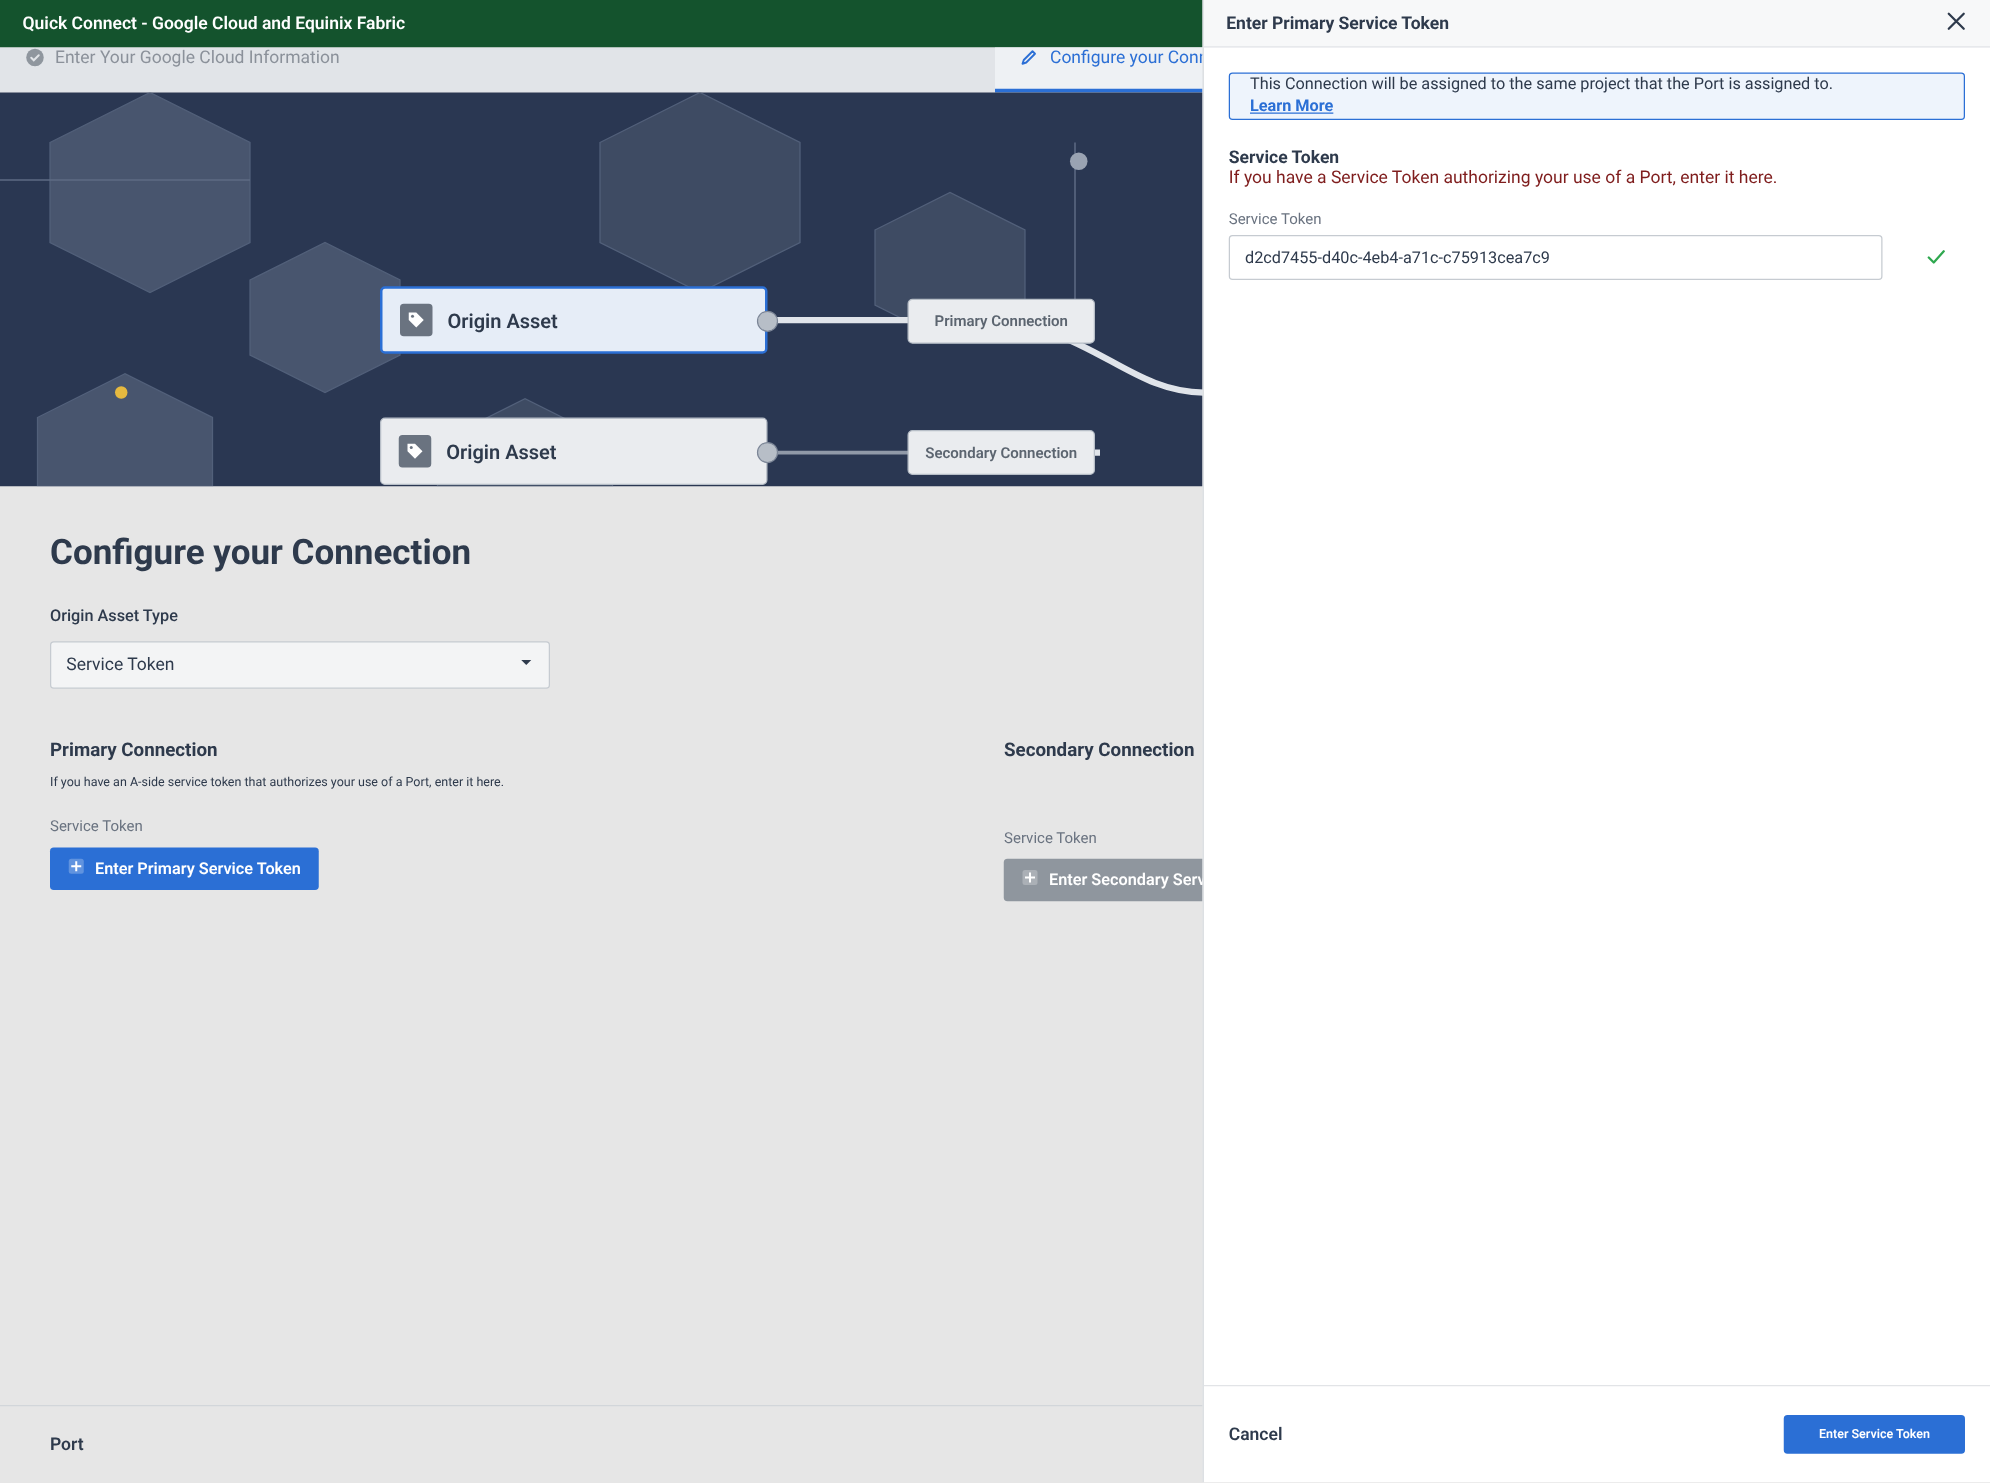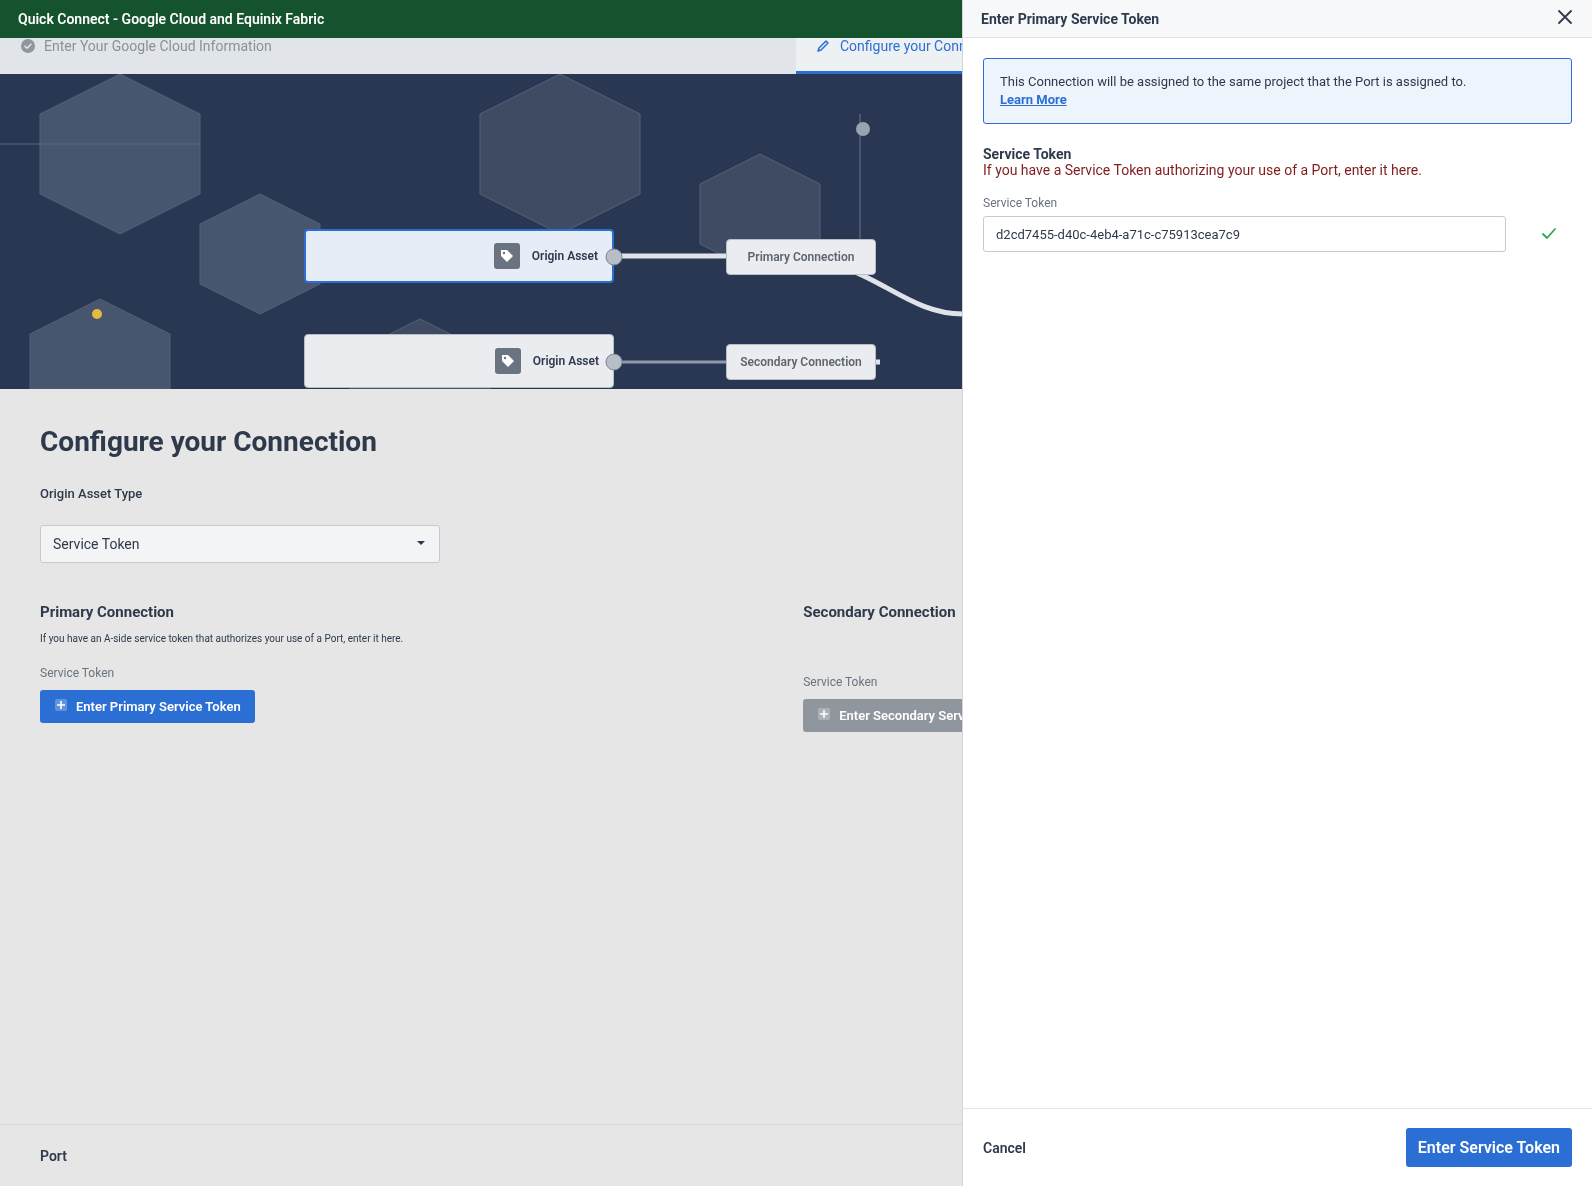--- a/index.html
+++ b/index.html
@@ -8,61 +8,61 @@
 .topbar { background: #14532d; color: #fff; height: 38px; display: flex; align-items: center; padding: 0 18px; font-size: 14px; font-weight: 600; }
 
 .steps { display: flex; height: 36px; background: #e1e4e8; }
 .step { flex: 1; display: flex; justify-content: flex-start; padding: 0 20px; font-size: 14px; color: #6a7380; gap: 8px; border-bottom: 3px solid transparent; }
 .step.done { color: #8b919a; }
 .step.active { color: #2b6fd5; border-bottom: 3px solid #2b6fd5; background: #eef1f4; }
 
 .hero { height: 315px; background: #2a3752; position: relative; overflow: hidden; }
 .hero svg { position: absolute; top: 0; left: 0; }
 
-.asset-box { position:absolute; background:#eaecef; border:1px solid #b7bec7; border-radius:4px; display:flex; align-items:center; gap:12px; padding:10px 14px; font-size:12px; color:#2e3a4c; font-weight:600; width:310px; height:54px;justify-content:flex-end; }
+.asset-box { position:absolute; background:#eaecef; border:1px solid #b7bec7; border-radius:4px; display:flex; align-items:center; gap:12px; padding:10px 14px; font-size:16px; color:#2e3a4c; font-weight:600; width:310px; height:54px; }
 .asset-box.selected { border:2px solid #2b6fd5; background:#e6edf7; }
 .asset-icon { width:26px; height:26px; background:#6a7380; border-radius:3px; display:flex; align-items:center; justify-content:center; }
 .asset-icon svg { position:static; }
 
 .conn-box { position:absolute; background:#eaecef; border:1px solid #b7bec7; border-radius:4px; font-size:12px; font-weight:600; color:#5c6570; display:flex; align-items:center; justify-content:center; width:150px; height:36px; }
 
 .content { padding: 28px 40px 60px 40px; }
 .stepnum { font-size: 36px; font-weight: 700; color:#2b6fd5; display:inline-block; }
 .steptotal { font-size: 16px; color:#6a7380; font-weight:500; }
 .pagetitle { font-size: 28px; font-weight:700; color:#2e3a4c; margin-top:8px; }
 
-.fieldlabel { font-size:13px; color:#2e3a4c; font-weight:500; margin-top:28px; margin-bottom:24px; }
+.fieldlabel { font-size:13px; color:#2e3a4c; font-weight:500; margin-top:28px; margin-bottom:12px; }
 .select { width:400px; height:38px; background:#f3f4f5; border:1px solid #c6cbd1; border-radius:3px; display:flex; align-items:center; justify-content:space-between; padding:0 12px; font-size:14px; color:#2e3a4c; cursor:pointer; }
 
 .cols { display:flex; gap:400px; margin-top:40px; }
 .col h3 { font-size:15px; font-weight:700; color:#2e3a4c; margin-bottom:12px; }
 .col p { font-size:10px; color:#2e3a4c; margin-bottom:22px; }
 .sublabel { font-size:12px; color:#6a7380; margin-bottom:10px; }
 
 .btn { display:inline-flex; align-items:center; gap:8px; padding:8px 14px; border-radius:3px; font-size:13px; font-weight:600; cursor:pointer; border:none; }
 .btn-primary { background:#2b6fd5; color:#fff; }
 .btn-secondary { background:#8f969e; color:#fff; }
 
 .footer { position:absolute; bottom:0; left:0; width:963px; height:62px; border-top:1px solid #d2d6da; display:flex; align-items:center; padding:0 40px; background:#e6e6e6; }
 .footer a { font-size:14px; font-weight:600; color:#2e3a4c; cursor:pointer; }
 
 .panel { position:absolute; top:0; right:0; width:630px; height:1186px; background:#fff; border-left:1px solid #d2d6da; display:flex; flex-direction:column; }
 .panel-header { height:38px; display:flex; align-items:center; justify-content:space-between; padding:0 18px; background:#f7f8f9; border-bottom:1px solid #e2e4e7; font-size:14px; font-weight:700; color:#2e3a4c; }
 .panel-body { padding:20px; flex:1; overflow:auto; }
-.info-banner { border:1px solid #2b6fd5; background:#eef4fc; border-radius:3px; padding:14px 16px; font-size:13px; color:#2e3a4c; line-height:1.4; }
+.info-banner { border:1px solid #2b6fd5; background:#eef4fc; border-radius:3px; padding:0 16px; font-size:13px; color:#2e3a4c; line-height:1.4; }
 .info-banner a { color:#2b6fd5; font-weight:700; text-decoration:underline; cursor:pointer; }
 .panel-section-title { font-size:14px; font-weight:700; color:#2e3a4c; margin-top:22px; }
 .panel-desc { font-size:14px; color:#7f1d1d; }
 .panel-sublabel { font-size:12px; color:#6a7380; margin-top:18px; margin-bottom:6px; }
 .token-input-wrap { position:relative; }
 .token-input { width:523px; height:36px; border:1px solid #c6cbd1; border-radius:3px; padding:0 38px 0 12px; font-size:13px; color:#2e3a4c; }
 .check-icon { position:absolute; right:14px; top:9px; color:#2fa84f; pointer-events:none; }
 .panel-footer { height:78px; border-top:1px solid #e2e4e7; display:flex; align-items:center; justify-content:space-between; padding:0 20px; }
 .panel-footer .cancel { font-size:14px; font-weight:600; color:#2e3a4c; cursor:pointer; }
-.panel-footer .btn-primary { font-size:16px; padding:10px 12px; }
+.panel-footer .btn-primary { font-size:10px; padding:10px 28px; }
 
 .close-icon { cursor:pointer; }
 </style>
 </head>
 <body>
 
 <div class="topbar">
   <span>Quick Connect - Google Cloud and Equinix Fabric</span>
 </div>
 

